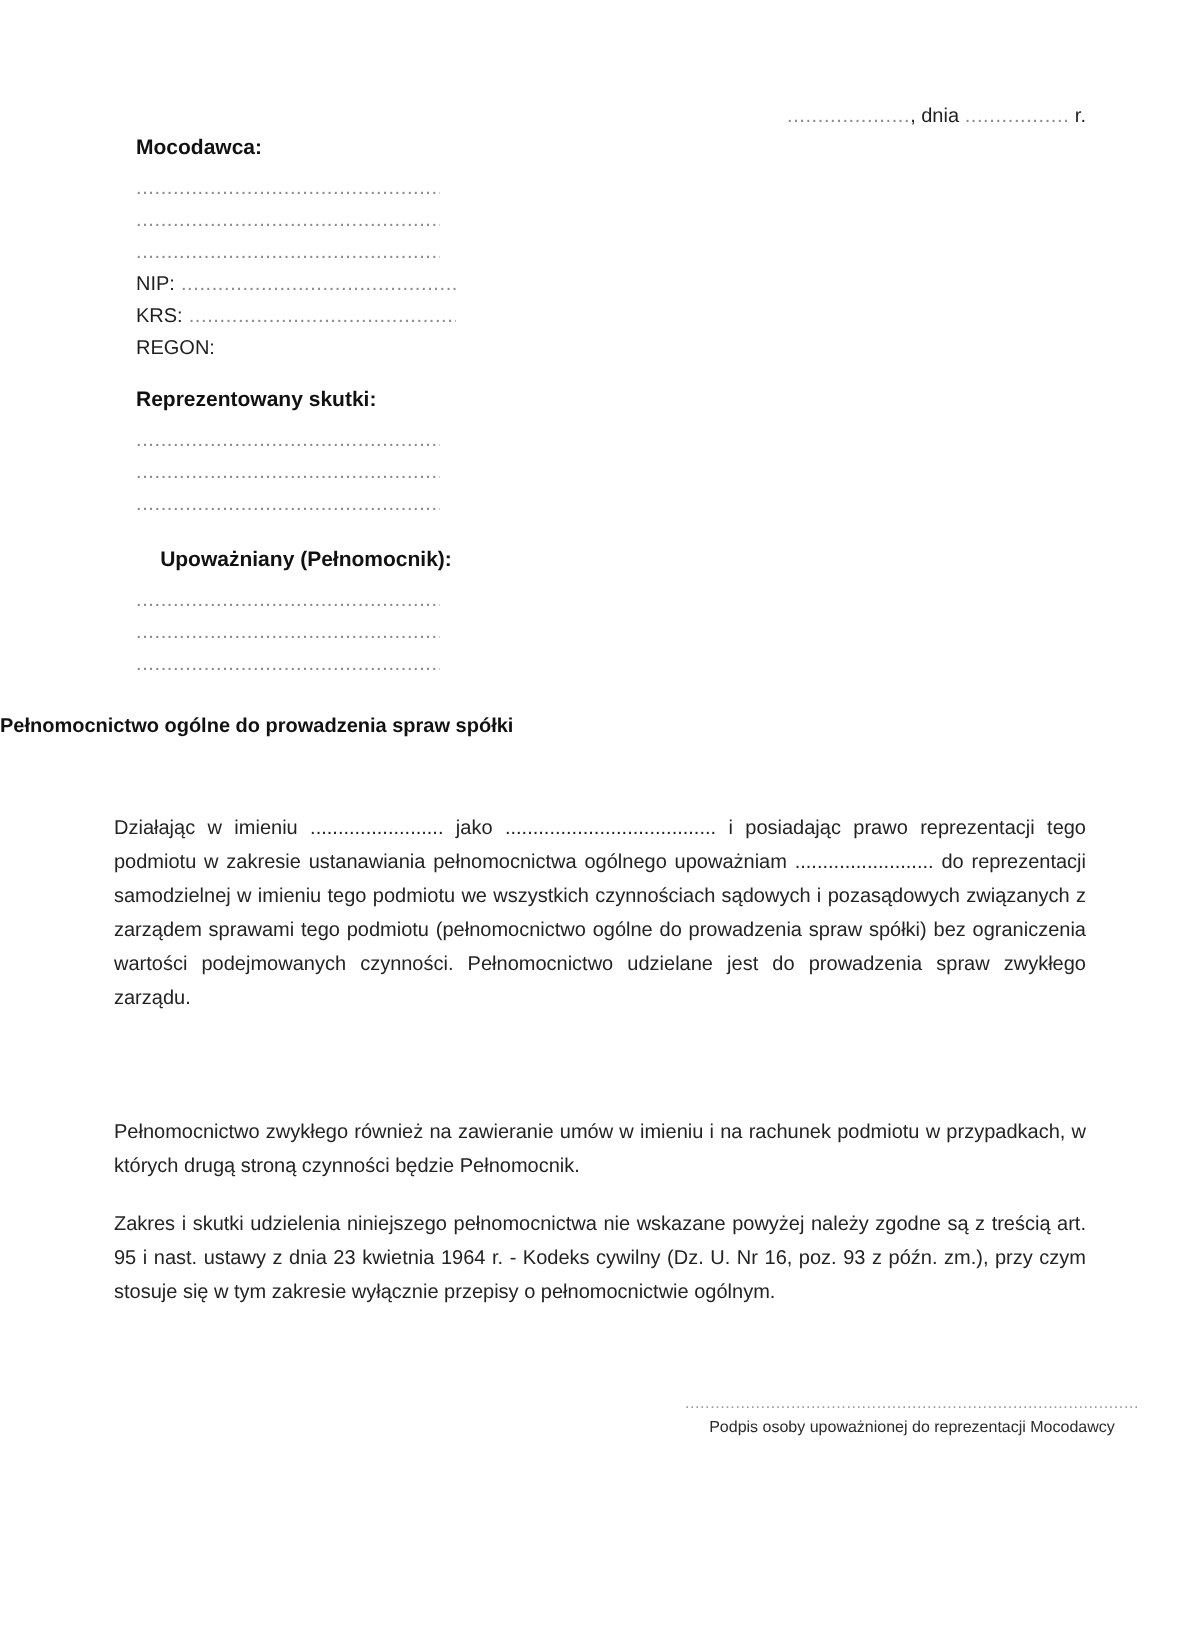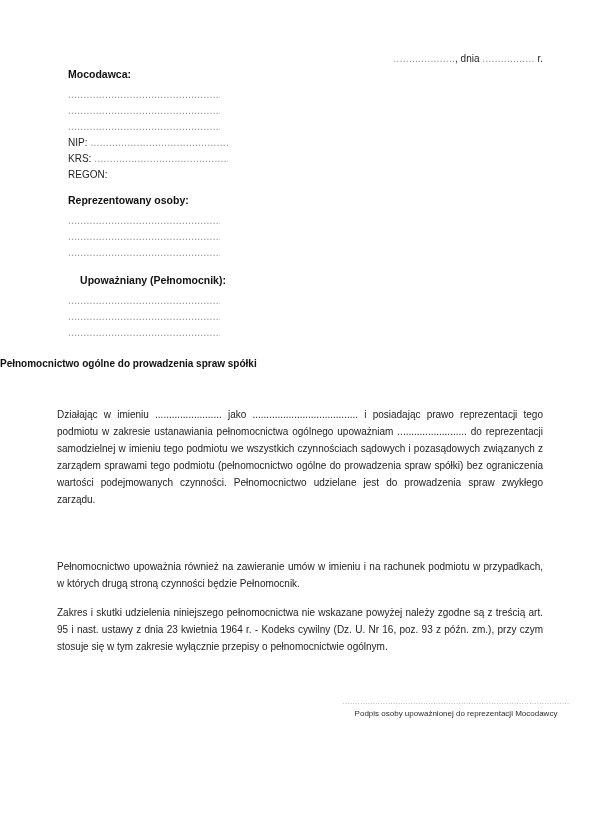--- a/index.html
+++ b/index.html
@@ -135,37 +135,37 @@
       <span class="field-label">KRS:</span>
       <span class="field-dots">............................................................</span>
     </div>
     <div class="field-row">
       <span class="field-label">REGON:</span>
       <span class="field-dots"></span>
     </div>
   </section>
 
   <section class="section sec-represented">
-    <div class="sec-label">Reprezentowany osoby:</div>
+    <div class="sec-label">Reprezentowany skutki:</div>
     <div class="dotline">............................................................</div>
     <div class="dotline">............................................................</div>
     <div class="dotline">............................................................</div>
   </section>
 
   <section class="section sec-attorney">
     <div class="sec-label">Upoważniany (Pełnomocnik):</div>
     <div class="dotline">............................................................</div>
     <div class="dotline">............................................................</div>
     <div class="dotline">............................................................</div>
   </section>
 
   <h1 class="doc-title">Pełnomocnictwo ogólne do prowadzenia spraw spółki</h1>
 
   <p class="para para-1">Działając w imieniu ........................ jako ...................................... i posiadając prawo reprezentacji tego podmiotu w zakresie ustanawiania pełnomocnictwa ogólnego upoważniam ......................... do reprezentacji samodzielnej w imieniu tego podmiotu we wszystkich czynnościach sądowych i pozasądowych związanych z zarządem sprawami tego podmiotu (pełnomocnictwo ogólne do prowadzenia spraw spółki) bez ograniczenia wartości podejmowanych czynności. Pełnomocnictwo udzielane jest do prowadzenia spraw zwykłego zarządu.</p>
-  <p class="para para-3">Pełnomocnictwo upoważnia również na zawieranie umów w imieniu i na rachunek podmiotu w przypadkach, w których drugą stroną czynności będzie Pełnomocnik.</p>
+  <p class="para para-3">Pełnomocnictwo zwykłego również na zawieranie umów w imieniu i na rachunek podmiotu w przypadkach, w których drugą stroną czynności będzie Pełnomocnik.</p>
   <p class="para para-4">Zakres i skutki udzielenia niniejszego pełnomocnictwa nie wskazane powyżej należy zgodne są z treścią art. 95 i nast. ustawy z dnia 23 kwietnia 1964 r. - Kodeks cywilny (Dz. U. Nr 16, poz. 93 z późn. zm.), przy czym stosuje się w tym zakresie wyłącznie przepisy o pełnomocnictwie ogólnym.</p>
 
   <div class="signature">
     <div class="sig-line">..........................................................................................</div>
     <div class="sig-caption">Podpis osoby upoważnionej do reprezentacji Mocodawcy</div>
   </div>
 
 </div>
 
 </body></html>

